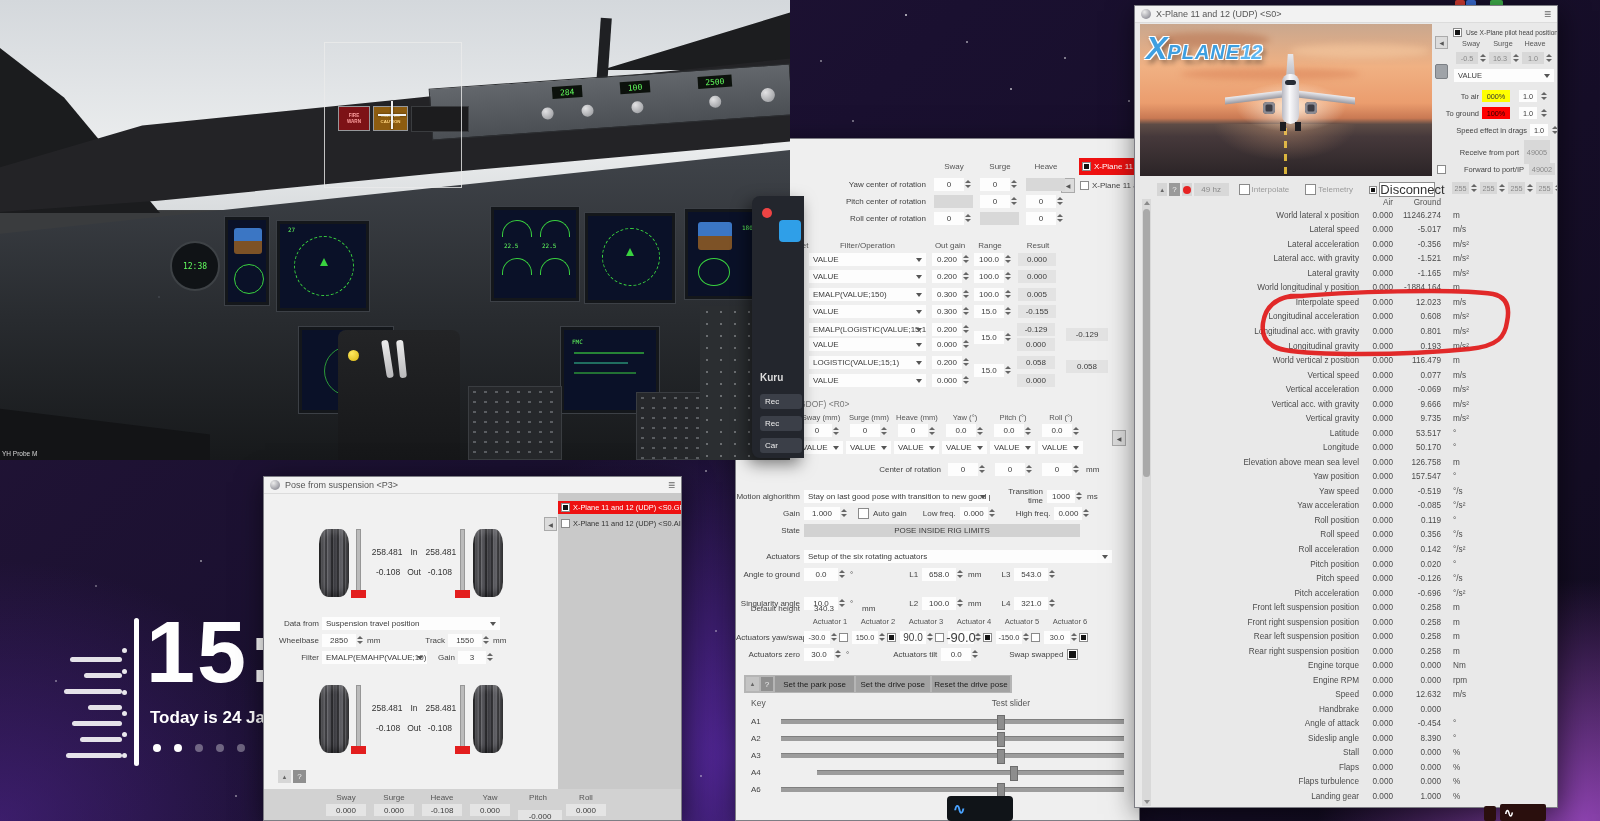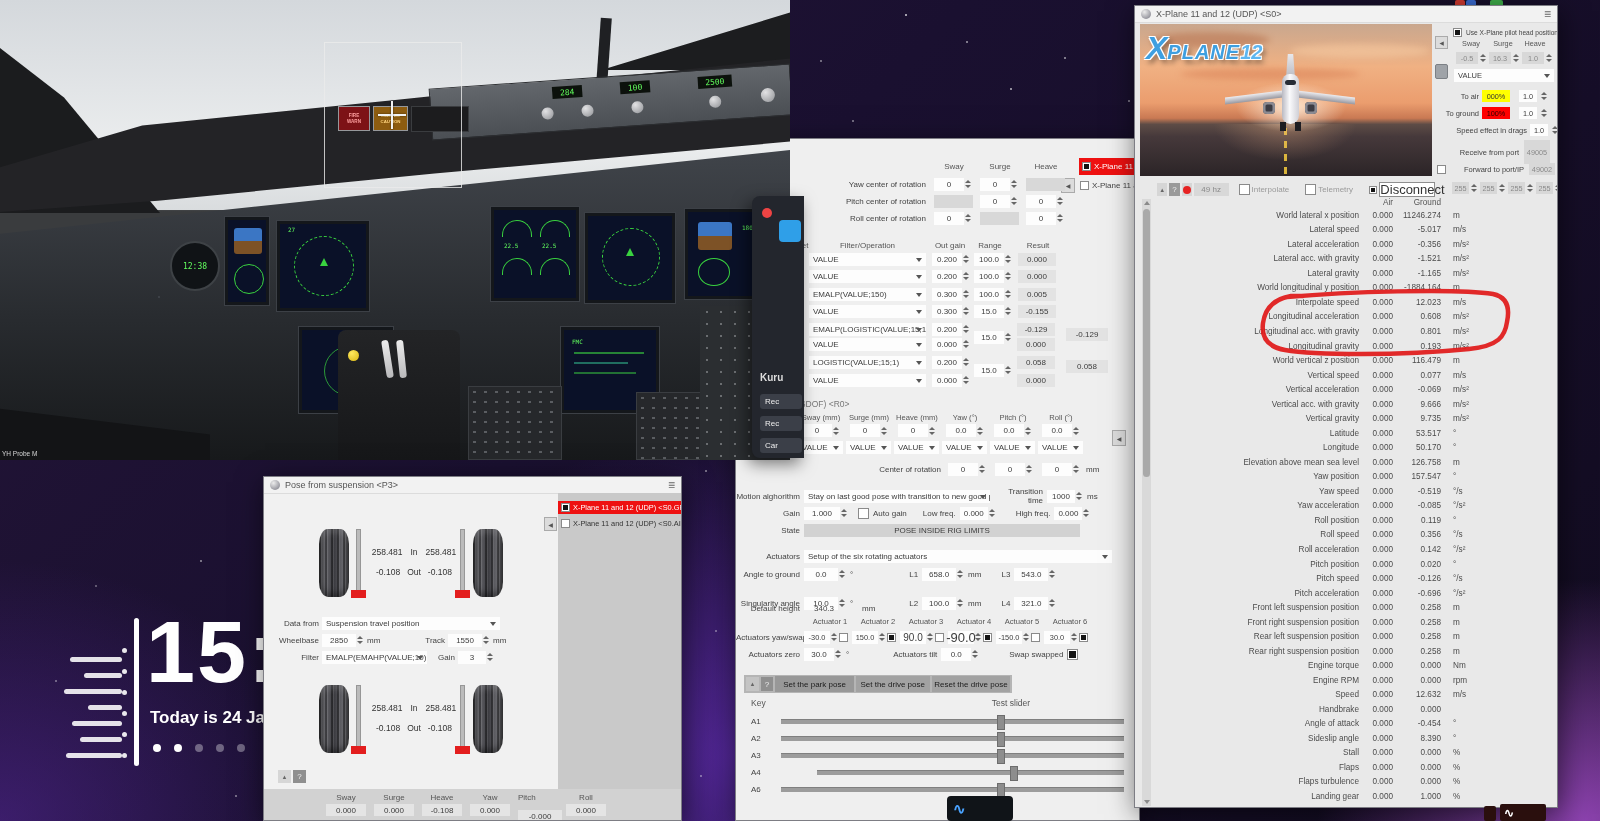--- a/index.html
+++ b/index.html
@@ -811,21 +811,21 @@
         <div style="width:40px;text-align:center;">
           <div style="font-size:8px;color:#555;">Heave</div>
           <div class="res" style="width:40px;height:12px;margin-top:2px;background:#e4e4e4;">-0.108</div>
         </div>
 
         <div style="width:40px;text-align:center;">
           <div style="font-size:8px;color:#555;">Yaw</div>
           <div class="res" style="width:40px;height:12px;margin-top:2px;background:#e4e4e4;">0.000</div>
         </div>
 
-        <div style="width:40px;">
+        <div style="width:40px;text-align:center;">
           <div style="font-size:8px;color:#555;">Pitch</div>
           <div class="res" style="width:44px;height:12px;margin-top:8px;background:#e4e4e4;">-0.000</div>
         </div>
 
         <div style="width:40px;text-align:center;">
           <div style="font-size:8px;color:#555;">Roll</div>
           <div class="res" style="width:40px;height:12px;margin-top:2px;background:#e4e4e4;">0.000</div>
         </div>
       </div>
   </div>

